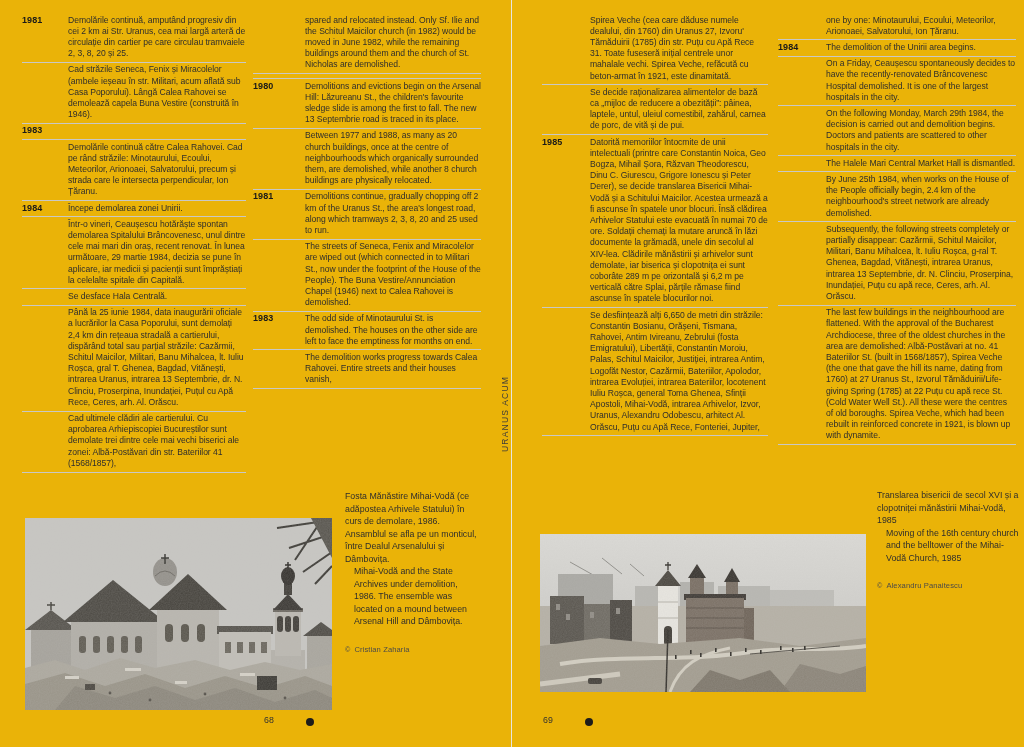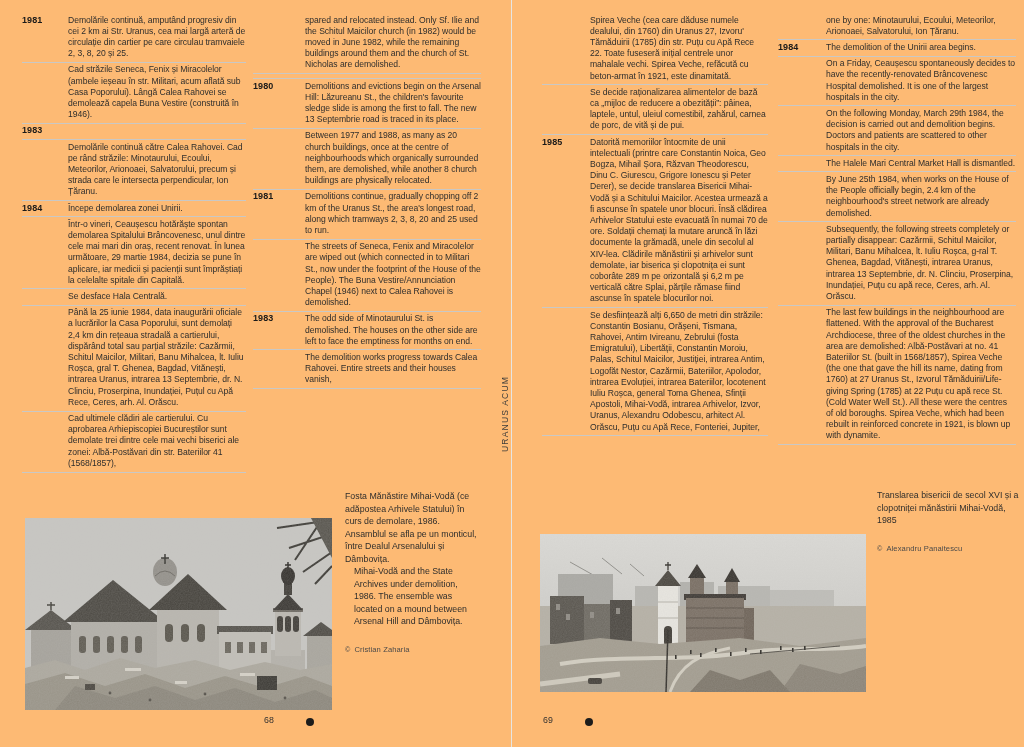--- a/index.html
+++ b/index.html
@@ -3,21 +3,21 @@
 <meta charset="utf-8">
 <style>
   * { box-sizing: border-box; margin: 0; padding: 0; }
   html,body { width:1024px; height:747px; }
   body {
     font-family: "Liberation Sans", "DejaVu Sans", sans-serif;
     background:#efeeec;
     position:relative; overflow:hidden;
     color:#2f2e2c;
   }
-  .spread { position:absolute; inset:0; background:#fdba74; }
+  .spread { position:absolute; inset:0; background:#eab308; }
   .spine-line { position:absolute; left:511px; top:0; width:1px; height:747px; background:#e6e5e2; }
 
   
   .col { position:absolute; top:13px; font-size:8.6px; line-height:11.2px; letter-spacing:-0.05px; }
   .col1 { left:22px;  width:224px; }
   .col2 { left:253px; width:228px; }
   .col3 { left:542px; width:226px; }
   .col4 { left:778px; width:238px; }
   .entry { display:flex; padding:1.5px 0 2.5px; border-bottom:1px solid #c9c8c5; }
   .entry .year { flex:none; font-weight:bold; font-size:9px; color:#1a1918; letter-spacing:0.1px; }
@@ -125,21 +125,21 @@
       </div>
       <div class="entry">
         <div class="year"></div>
         <div class="etext">The demolition works progress towards Calea Rahovei. Entire streets and their houses vanish,</div>
       </div>
     </div>
 
   <div class="col col3">
       <div class="entry">
         <div class="year"></div>
-        <div class="etext">Spirea Veche (cea care dăduse numele dealului, din 1760) din Uranus 27, Izvoru' Tămăduirii (1785) din str. Puțu cu Apă Rece 22. Toate fuseseră inițial centrele unor mahalale vechi. Spirea Veche, refăcută cu beton-armat în 1921, este dinamitată.</div>
+        <div class="etext">Spirea Veche (cea care dăduse numele dealului, din 1760) din Uranus 27, Izvoru' Tămăduirii (1785) din str. Puțu cu Apă Rece 31. Toate fuseseră inițial centrele unor mahalale vechi. Spirea Veche, refăcută cu beton-armat în 1921, este dinamitată.</div>
       </div>
       <div class="entry">
         <div class="year"></div>
         <div class="etext">Se decide raționalizarea alimentelor de bază ca „mijloc de reducere a obezității”: pâinea, laptele, untul, uleiul comestibil, zahărul, carnea de porc, de vită și de pui.</div>
       </div>
       <div class="entry">
         <div class="year">1985</div>
         <div class="etext">Datorită memoriilor întocmite de unii intelectuali (printre care Constantin Noica, Geo Bogza, Mihail Șora, Răzvan Theodorescu, Dinu C. Giurescu, Grigore Ionescu și Peter Derer), se decide translarea Bisericii Mihai-Vodă și a Schitului Maicilor. Acestea urmează a fi ascunse în spatele unor blocuri. Însă clădirea Arhivelor Statului este evacuată în numai 70 de ore. Soldații chemați la mutare aruncă în lăzi documente la grămadă, unele din secolul al XIV-lea. Clădirile mănăstirii și arhivelor sunt demolate, iar biserica și clopotnița ei sunt coborâte 289 m pe orizontală și 6,2 m pe verticală către Splai, părțile rămase fiind ascunse în spatele blocurilor noi.</div>
       </div>
       <div class="entry">
@@ -330,20 +330,21 @@
           <rect x="264" y="112" width="1.6" height="4"></rect>
       </g>
       <line x1="128" y1="96" x2="126" y2="158" stroke="#33302b" stroke-width="1.5"></line>
       <rect x="48" y="144" width="14" height="6" rx="2" fill="#44403a"></rect>
       <rect width="326" height="158" filter="url(#grain2)"></rect>
     </svg>
   </div>
 
   <div class="caption caption-right">
     <div class="ro">Translarea bisericii de secol XVI și a clopotniței mănăstirii Mihai-Vodă, 1985</div>
+    <div class="en">Moving of the 16th century church and the belltower of the Mihai-Vodă Church, 1985</div>
     <div class="credit">
       <span class="sym">©</span><span>Alexandru Panaitescu</span>
     </div>
   </div>
 
   <div class="footer-num left">68</div>
   <div class="footer-dot left"></div>
   <div class="footer-num right">69</div>
   <div class="footer-dot right"></div>
 </div>

